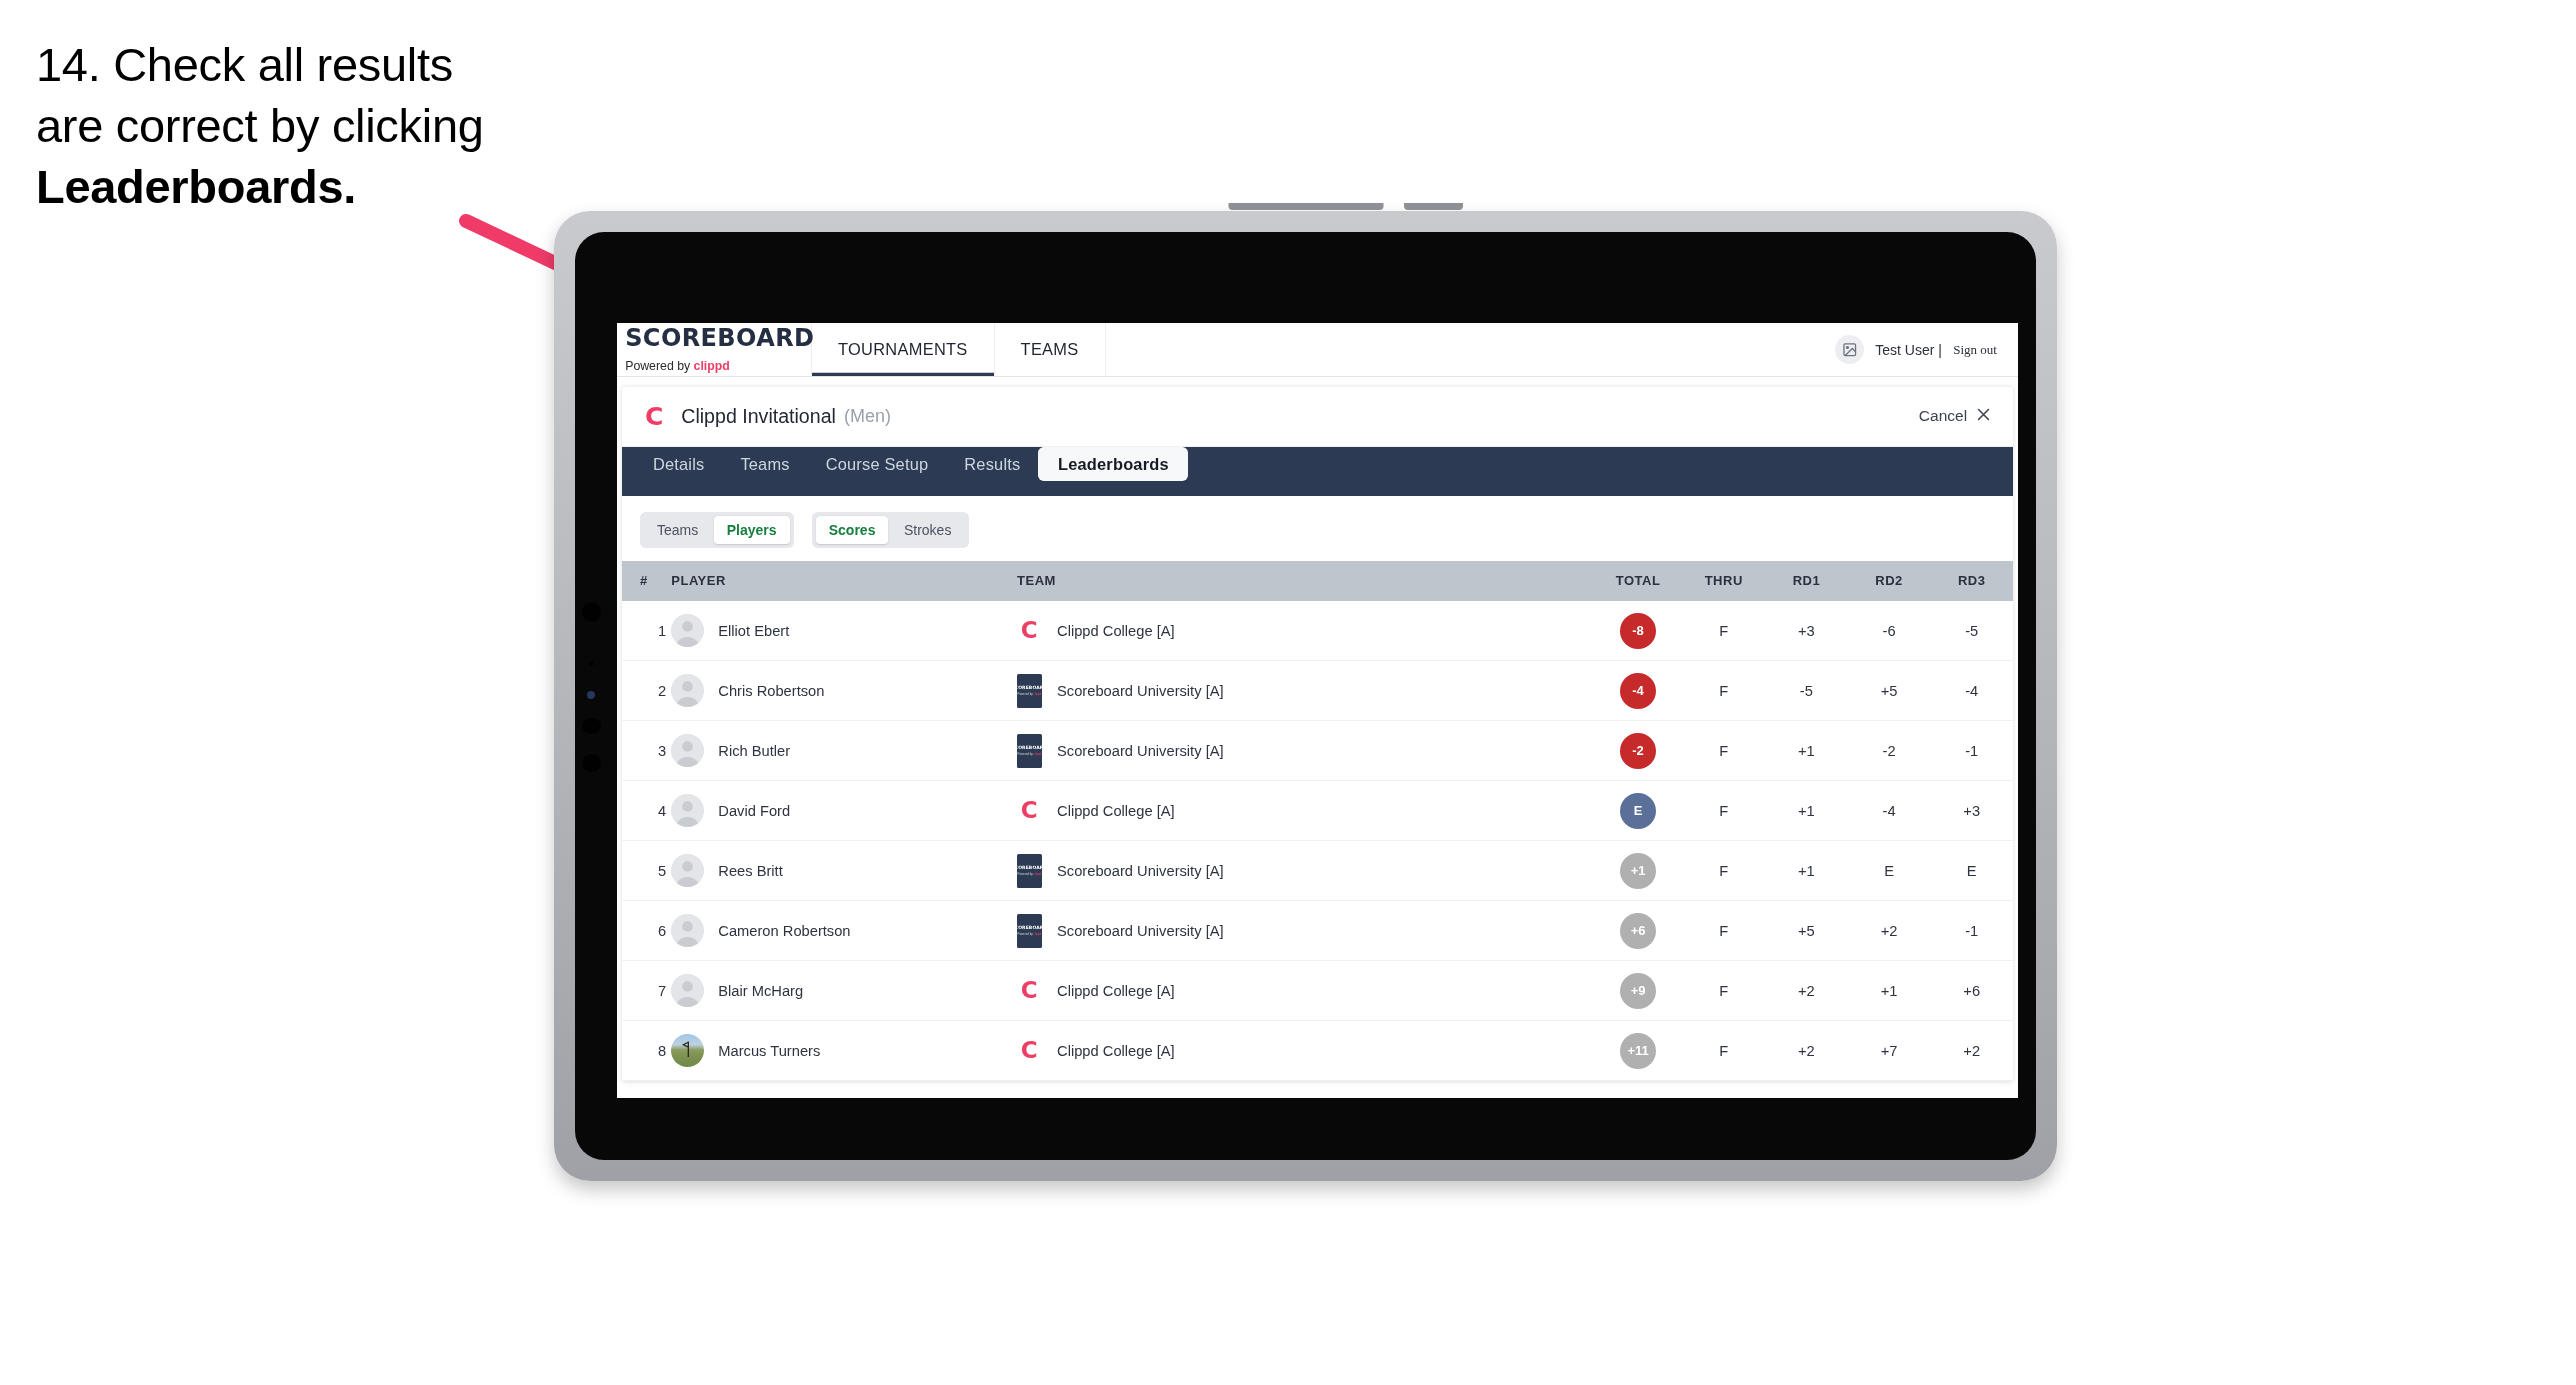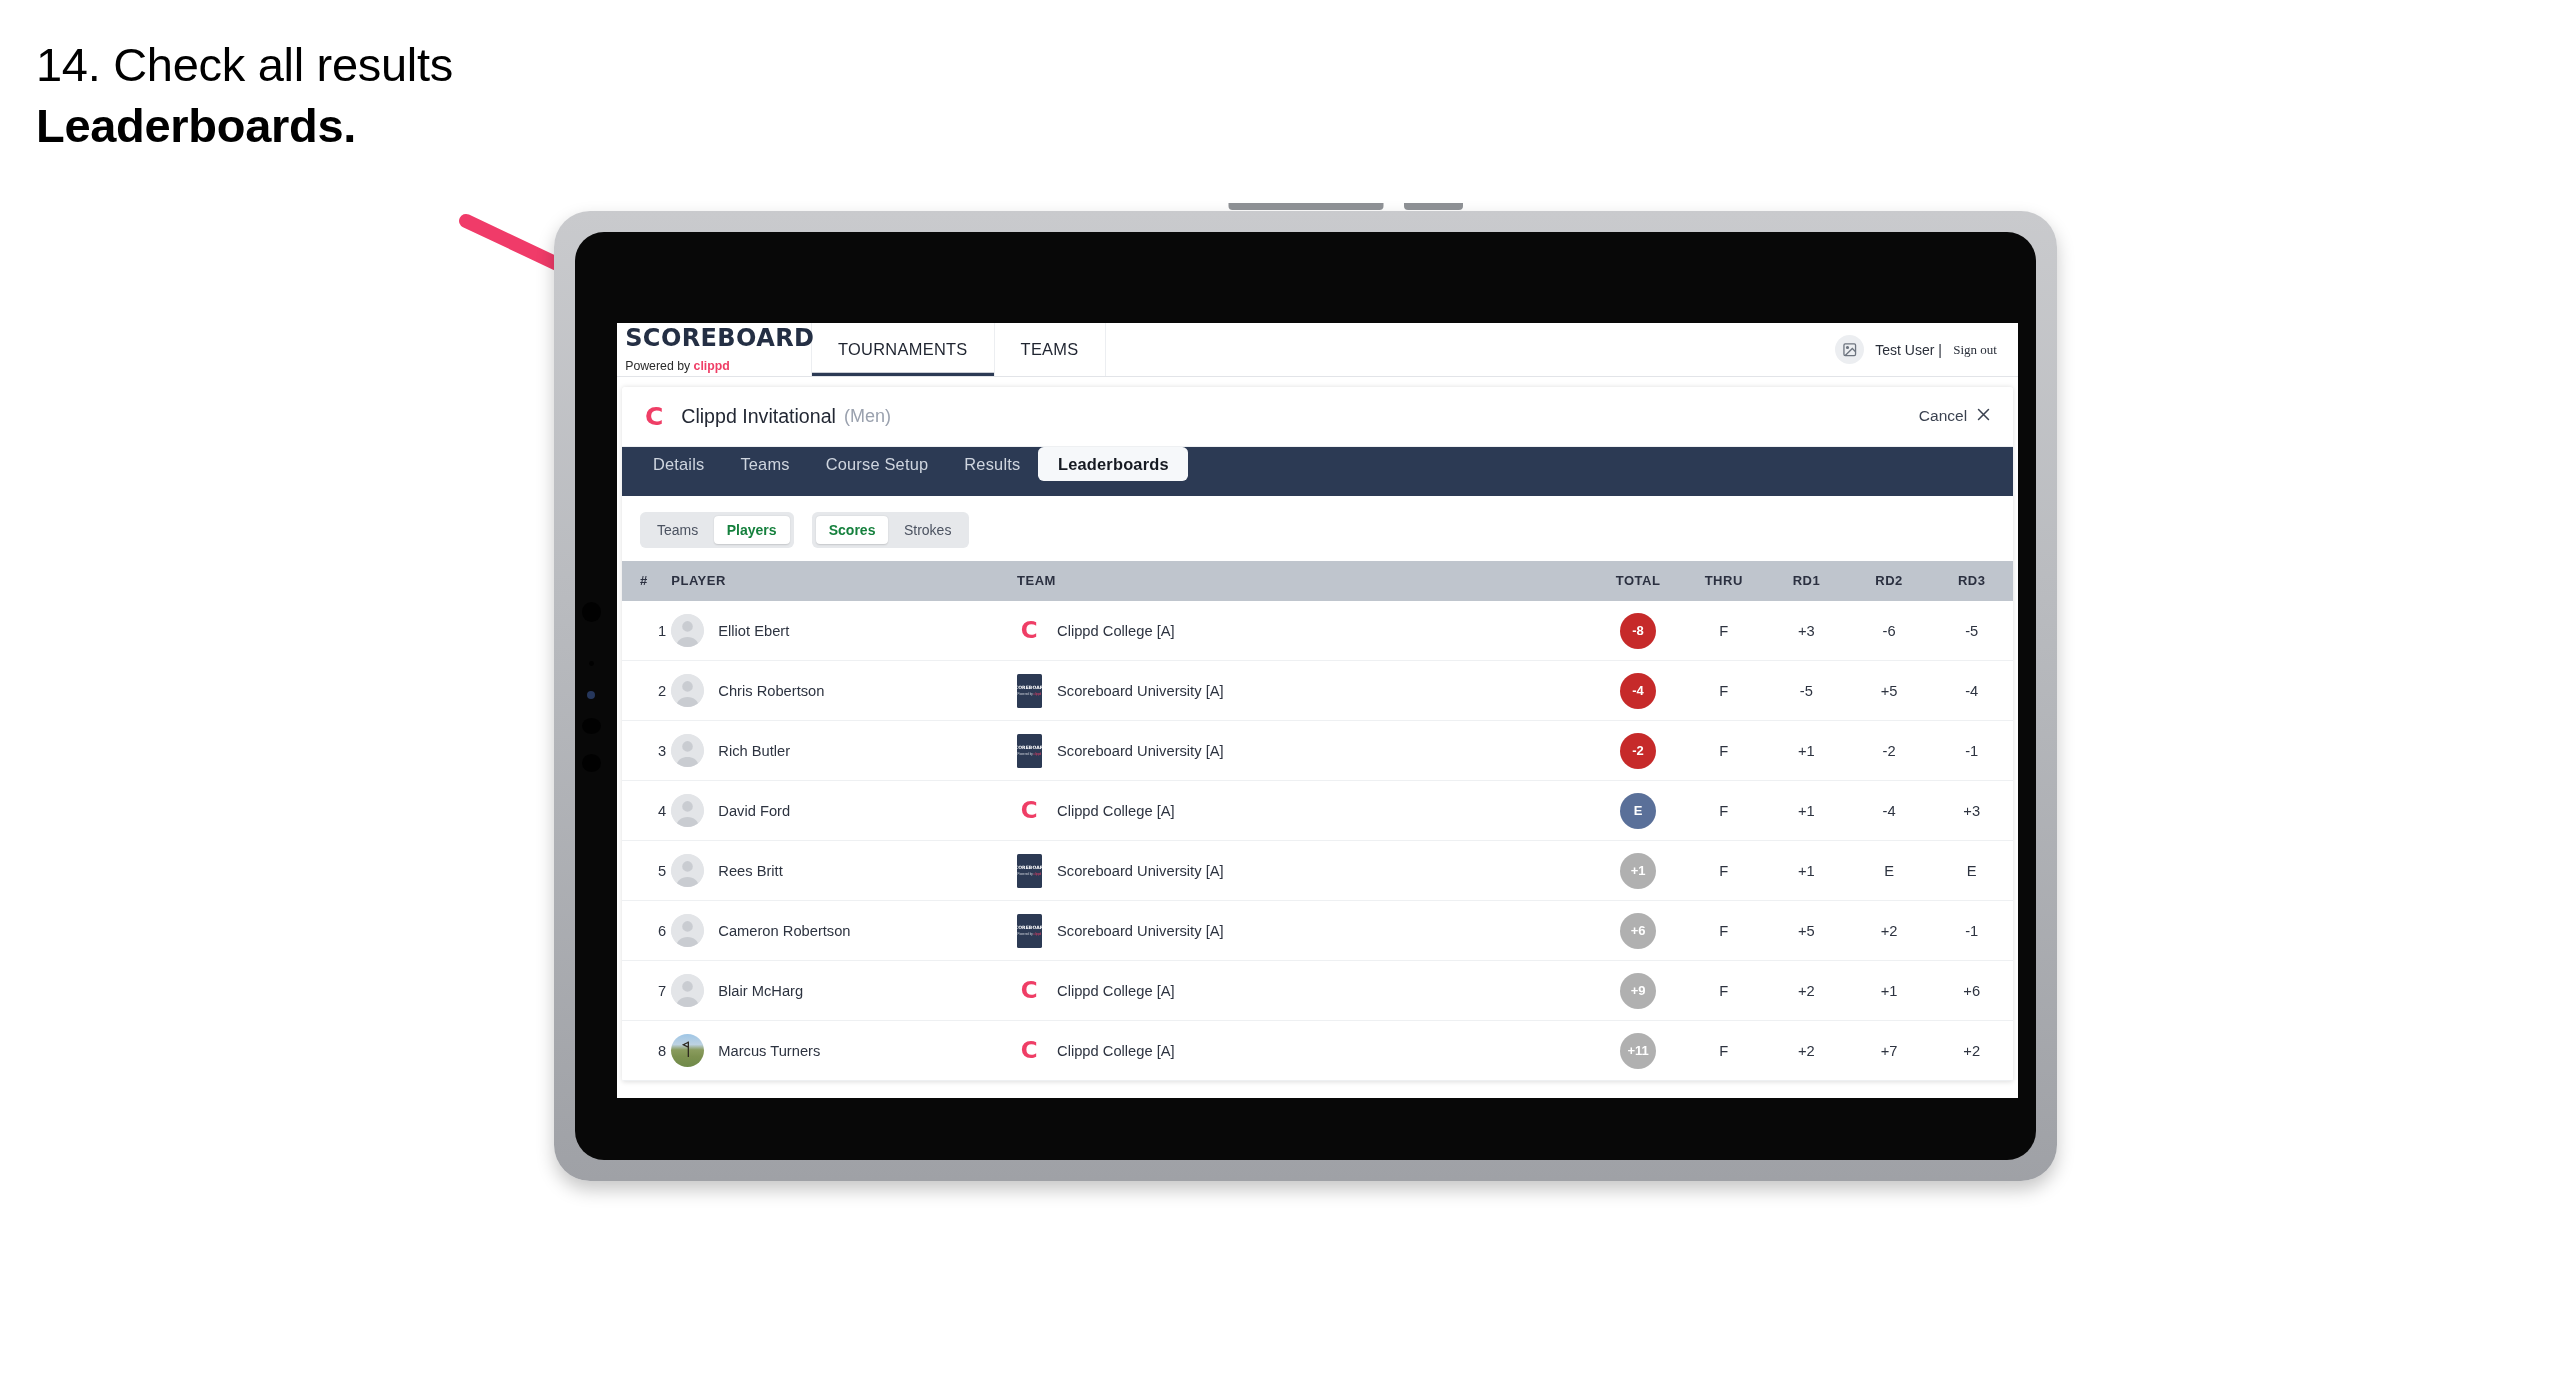--- a/index.html
+++ b/index.html
@@ -177,20 +177,21 @@
   .badge.gray { background: #b0b0b0; }
   .cellc { text-align: center; font-size: 14.7px; color: #2d3340; }
 </style>
 </head>
 <body>
 
 <div id="stage">
 
   <div class="caption">
     <div>14. Check all results</div>
+    <div>are correct by clicking</div>
     <div class="bold">Leaderboards.</div>
   </div>
 
   <svg class="arrow-svg" viewBox="0 0 3151 1695">
     <line x1="570" y1="270" x2="1152" y2="545" stroke="#f03b69" stroke-width="17" stroke-linecap="round"></line>
     <polygon points="1196,565 1100,552 1150,498" fill="#f03b69"></polygon>
   </svg>
 
   <div class="tablet">
     <div class="top-notch"></div>

